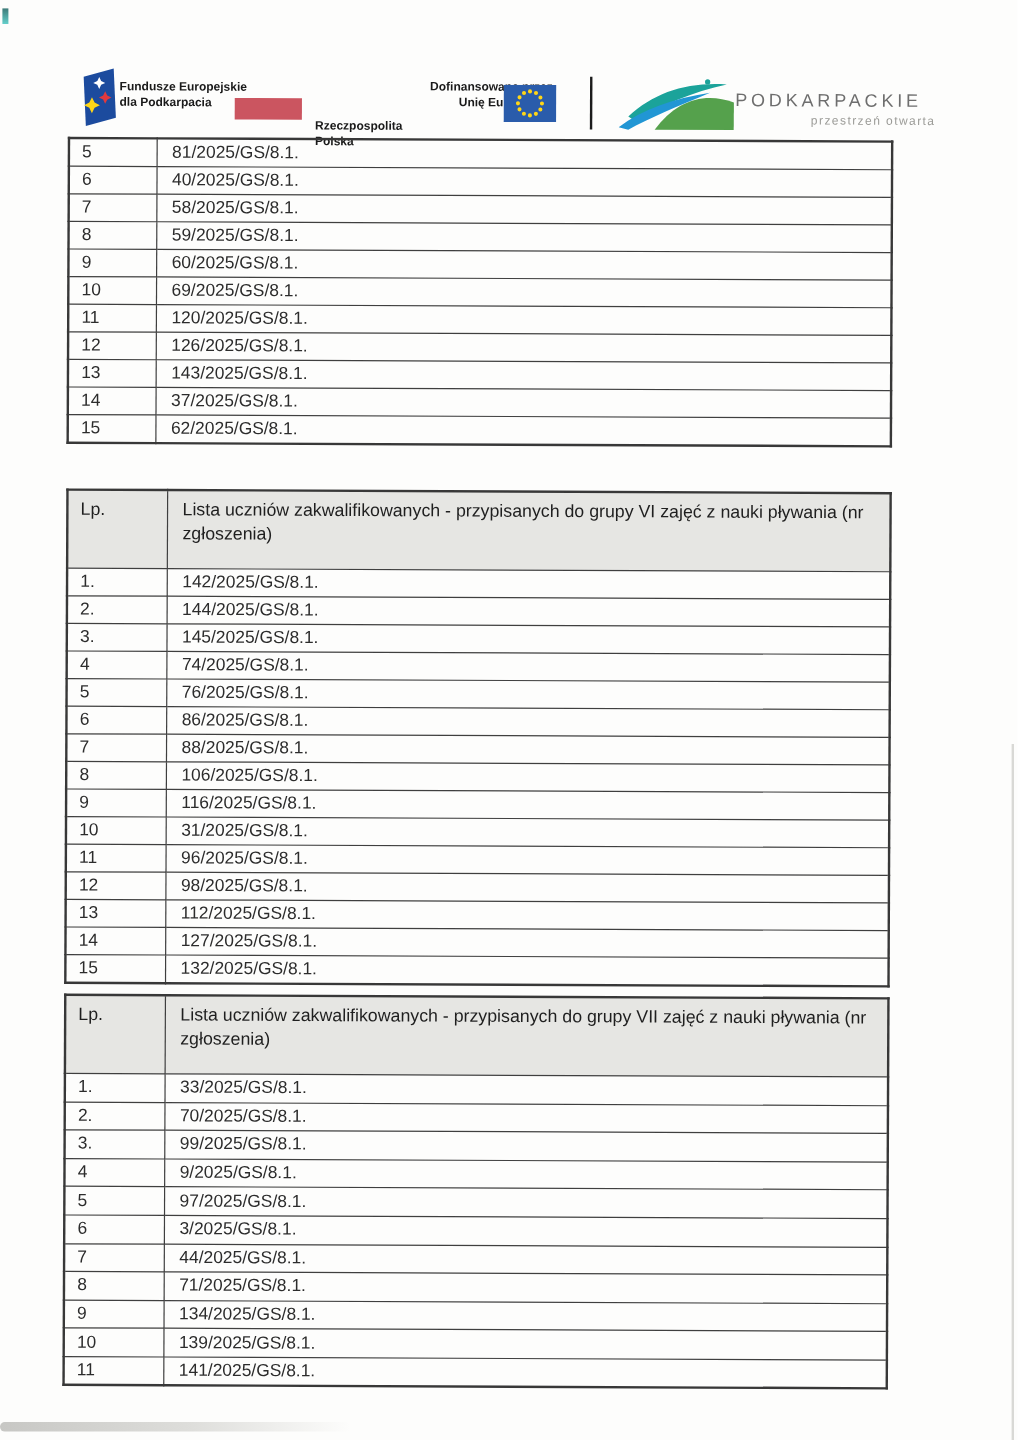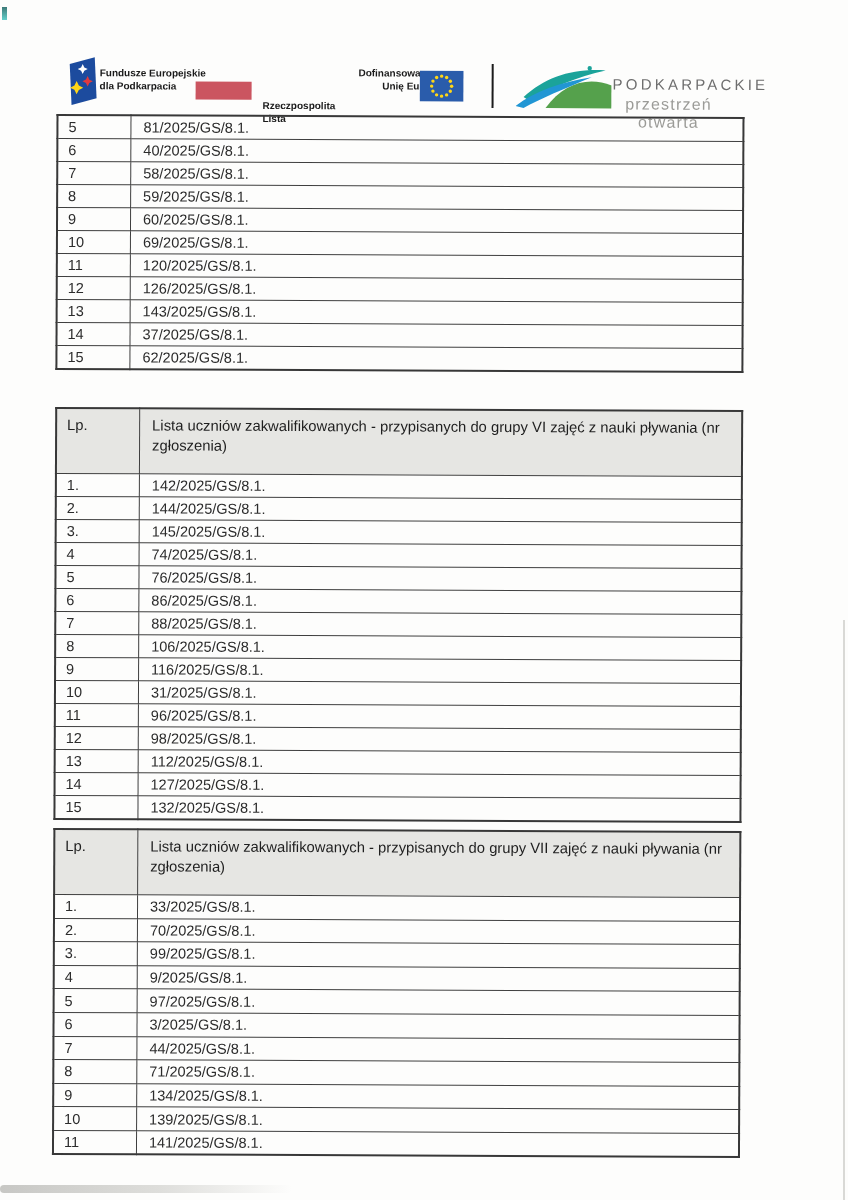--- a/index.html
+++ b/index.html
@@ -22,21 +22,21 @@
   .logo-strip { position:absolute; left:0; top:0; width:848px; height:115px; }
   .fe-flag { position:absolute; left:66px; top:56px; }
   .fe-text { position:absolute; left:100px; top:67px; font-size:10px; font-weight:bold; line-height:12.5px; color:#1a1a1a; }
   .pl-flag { position:absolute; left:196px; top:81px; width:56px; height:18px; background:#cb5560; }
   .pl-text { position:absolute; left:263px; top:71px; font-size:10px; font-weight:bold; line-height:12.5px; color:#1a1a1a;margin-top:28px; }
   .eu-text { position:absolute; left:305px; top:66px; width:108px; text-align:right; font-size:10px; font-weight:bold; line-height:12.5px; color:#1a1a1a;margin-left:48px; }
   .eu-flag { position:absolute; left:420px; top:69px; }
   .logo-sep { position:absolute; left:492px; top:62px; width:2px; height:44px; background:#1c1c1c; }
   .pk-wave { position:absolute; left:516px; top:59px; }
   .pk-title { position:absolute; left:613px; top:73px; font-size:15px; letter-spacing:3.2px; color:#6e6e6e; white-space:nowrap; }
-  .pk-sub { position:absolute; left:594px; top:93px; width:150px; text-align:center; font-size:16px; letter-spacing:1.2px; color:#9b9b97; }
+  .pk-sub { position:absolute; left:630px; top:93px; width:150px; text-align:right; font-size:10px; letter-spacing:1.2px; color:#9b9b97; }
 
   
   table.doc { position:absolute; left:57px; width:688px; border-collapse:collapse; table-layout:fixed; background:transparent; border:2px solid #383838; }
   #t1 { top:114px; }
   #t2 { top:407px; }
   #t3 { top:828px; }
   .doc th, .doc td { border:1.6px solid #3f3f3f; }
   .col-lp { width:58px; }
   .doc tbody td { height:22px; font-size:14.5px; color:#2c2c2c; padding:0 4px 0 10px; vertical-align:middle; }
   #t3 tbody td { height:22.6px; }
@@ -65,21 +65,21 @@
         <path d="M22,20 l1.7,3.5 3.5,1.7 -3.5,1.7 -1.7,3.5 -1.7,-3.5 -3.5,-1.7 3.5,-1.7 Z" fill="#e0393e"></path>
       </svg>
       <div class="fe-text">
         <div>Fundusze Europejskie</div>
         <div>dla Podkarpacia</div>
       </div>
 
       <div class="pl-flag"></div>
       <div class="pl-text">
         <div>Rzeczpospolita</div>
-        <div>Lista</div>
+        <div>Polska</div>
       </div>
 
       <div class="eu-text">
         <div>Dofinansowane przez</div>
         <div>Unię Europejską</div>
       </div>
       <svg class="eu-flag" width="44" height="31" viewBox="0 0 44 31">
         <rect x="0" y="0" width="44" height="31" fill="#2a5cab"></rect>
         <g fill="#ffd617">
           <circle cx="32" cy="15.5" r="1.7"></circle>

